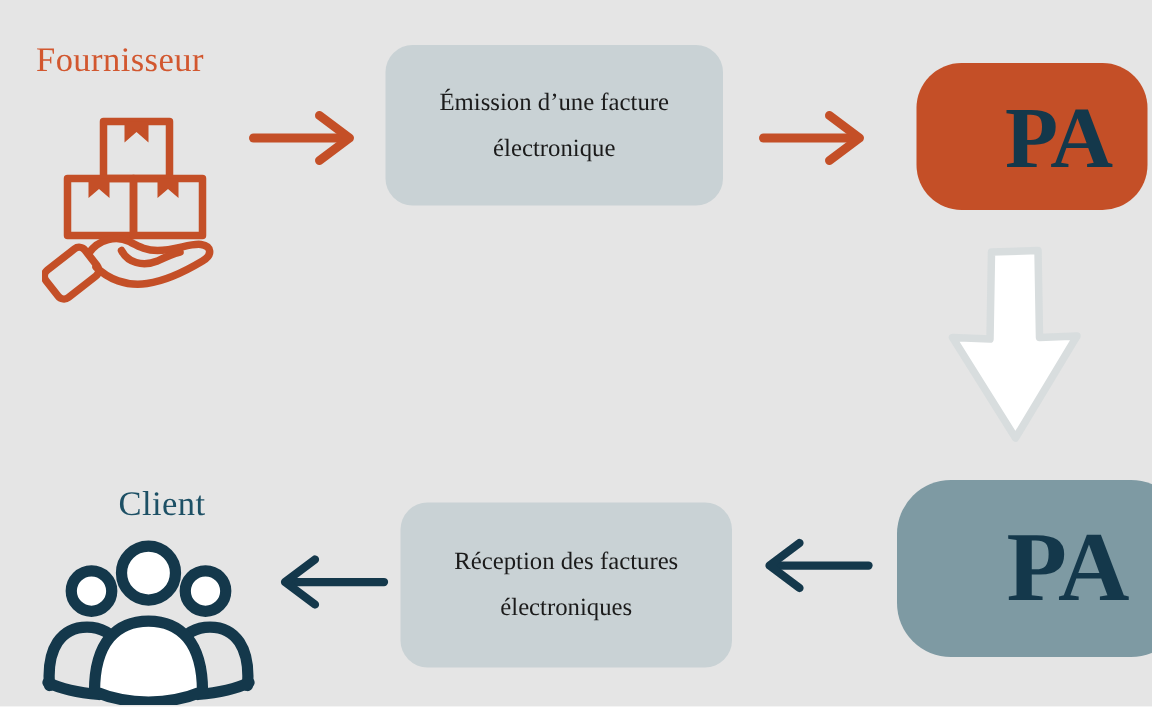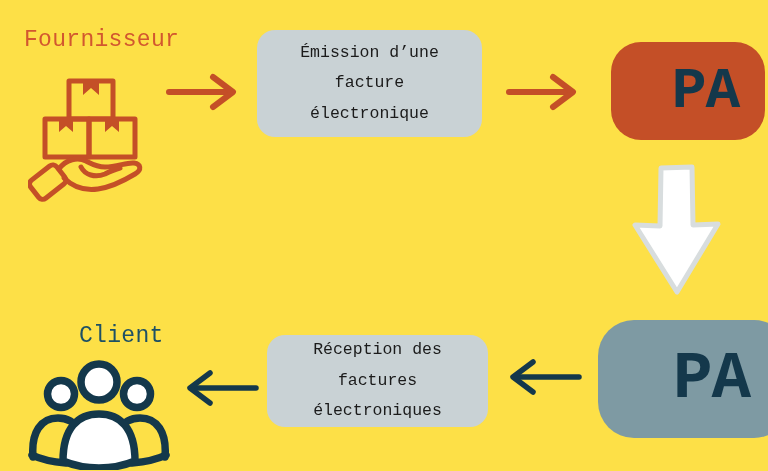--- a/index.html
+++ b/index.html
@@ -1,33 +1,33 @@
 <!DOCTYPE html>
 <html><head>
 <meta charset="utf-8">
 <style>
   html,body{margin:0;padding:0;background:#ffffff;}
   .canvas{
-    position:relative;width:768px;height:471px;background:#fde047;overflow:hidden;
-    font-family:Liberation Mono, monospace;
+    position:relative;width:768px;height:471px;background:#e5e5e5;overflow:hidden;
+    font-family:Liberation Serif, serif;
   }
   .abs{position:absolute;}
 
   
   .actor-label{font-size:23px;letter-spacing:.3px;font-weight:400;}
   .label-supplier{left:24px;top:27px;color:#D2572F;}
   .label-client{left:79px;top:323px;color:#1D5065;}
 
   
   .step-box{
     background:#C9D2D5;border-radius:18px;display:flex;align-items:center;justify-content:center;
     text-align:center;color:#1B1B1B;font-size:16.5px;line-height:1.85;padding:0 18px;box-sizing:border-box;
   }
   .box-emission{left:257px;top:30px;width:225px;height:107px;}
-  .box-reception{left:267px;top:335px;width:221px;height:92px;}
+  .box-reception{left:267px;top:335px;width:221px;height:110px;}
 
   
   .pa-square{
     display:flex;align-items:center;justify-content:center;
     color:#14384B;font-weight:700;letter-spacing:-1px;padding-left:35px;
   }
   .pa-top{left:611px;top:42px;width:119px;height:98px;background:#C44F27;border-radius:30px;font-size:58px;}
   .pa-bottom{left:598px;top:320px;width:157px;height:118px;background:#7E9AA3;border-radius:36px;font-size:66px;}
 
   svg{display:block;}

